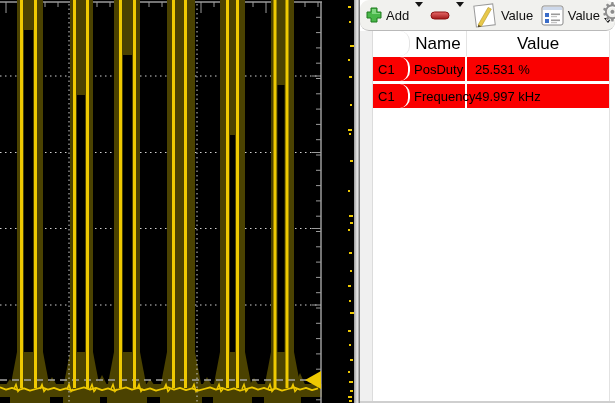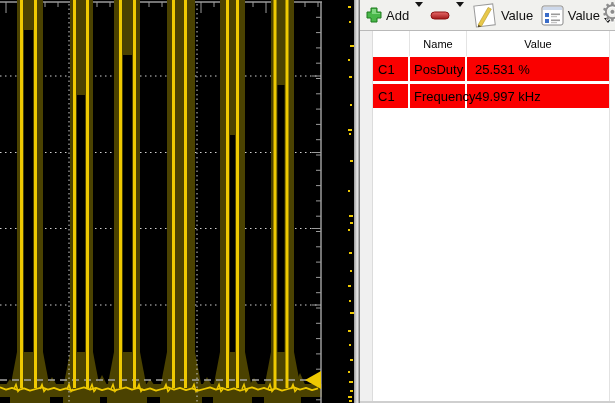--- a/index.html
+++ b/index.html
@@ -3,37 +3,37 @@
 <meta charset="utf-8">
 <style>
   html,body{margin:0;padding:0;background:#444;}
   .app{position:relative;width:615px;height:403px;overflow:hidden;
        font-family:"Liberation Sans",sans-serif;background:#000;}
   .scope{position:absolute;left:0;top:0;width:354px;height:403px;background:#000;}
   .splitter{position:absolute;left:354px;top:0;width:6px;height:403px;
        background:linear-gradient(to right,#9a9a9a,#ececec 55%,#5f5f5f);}
   .panel{position:absolute;left:360px;top:0;width:255px;height:403px;background:#fff;overflow:hidden;}
   .toolbar{height:30px;background:#f1f1ee;border-bottom:1px solid #b9b9b9;
-       display:flex;align-items:center;padding-left:3px;position:relative;}
+       display:flex;align-items:center;padding-left:3px;position:relative;border-radius:9px;}
   .tb-btn{display:flex;align-items:center;gap:4px;padding:2px 3px;font-size:13px;color:#101010;cursor:default;}
   .tri{width:0;height:0;border-left:4px solid transparent;border-right:4px solid transparent;border-top:5px solid #141414;}
   .dd{align-self:flex-end;margin-bottom:5px;padding:0 3px;}
   .sp8{width:8px;} .sp10{width:10px;}
   .gear{position:absolute;right:-9px;top:-3px;font-size:26px;color:#8e8e8e;
         text-shadow:0 1px 0 #ffffff;line-height:30px;}
   .content{display:flex;height:370px;}
   .gutter{width:12px;background:#f0f0f0;border-right:1px solid #dcdcdc;}
   .mtable{flex:1;background:#fff;margin-right:5px;border-right:1px solid #e2e2e2;}
   .thead{display:flex;height:25px;margin-bottom:1px;background:#fff;}
-  .th{font-size:11px;color:#000;border-right:1px solid #e4e4e4;height:100%;
+  .th{font-size:17px;color:#000;border-right:1px solid #e4e4e4;height:100%;
       display:flex;align-items:center;justify-content:center;}
   .trow{display:flex;height:24px;margin-bottom:3px;}
   .td{height:100%;display:flex;align-items:center;font-size:13px;color:#000;
       border-right:2px solid #fff;box-sizing:border-box;}
-  .c-chan{width:37px;padding-left:5px;box-sizing:border-box;}
+  .c-chan{width:37px;padding-left:5px;box-sizing:border-box;border-radius:10px;}
   .c-name{width:57px;padding-left:4px;box-sizing:border-box;}
   .c-val{flex:1;padding-left:8px;box-sizing:border-box;}
   .th.c-chan,.th.c-name,.th.c-val{padding-left:0;justify-content:center;}
   .bottom-edge{position:absolute;left:0;bottom:0;width:100%;height:2px;background:#cfcfcf;}
 </style>
 </head>
 <body>
 
 <div class="app">
 

